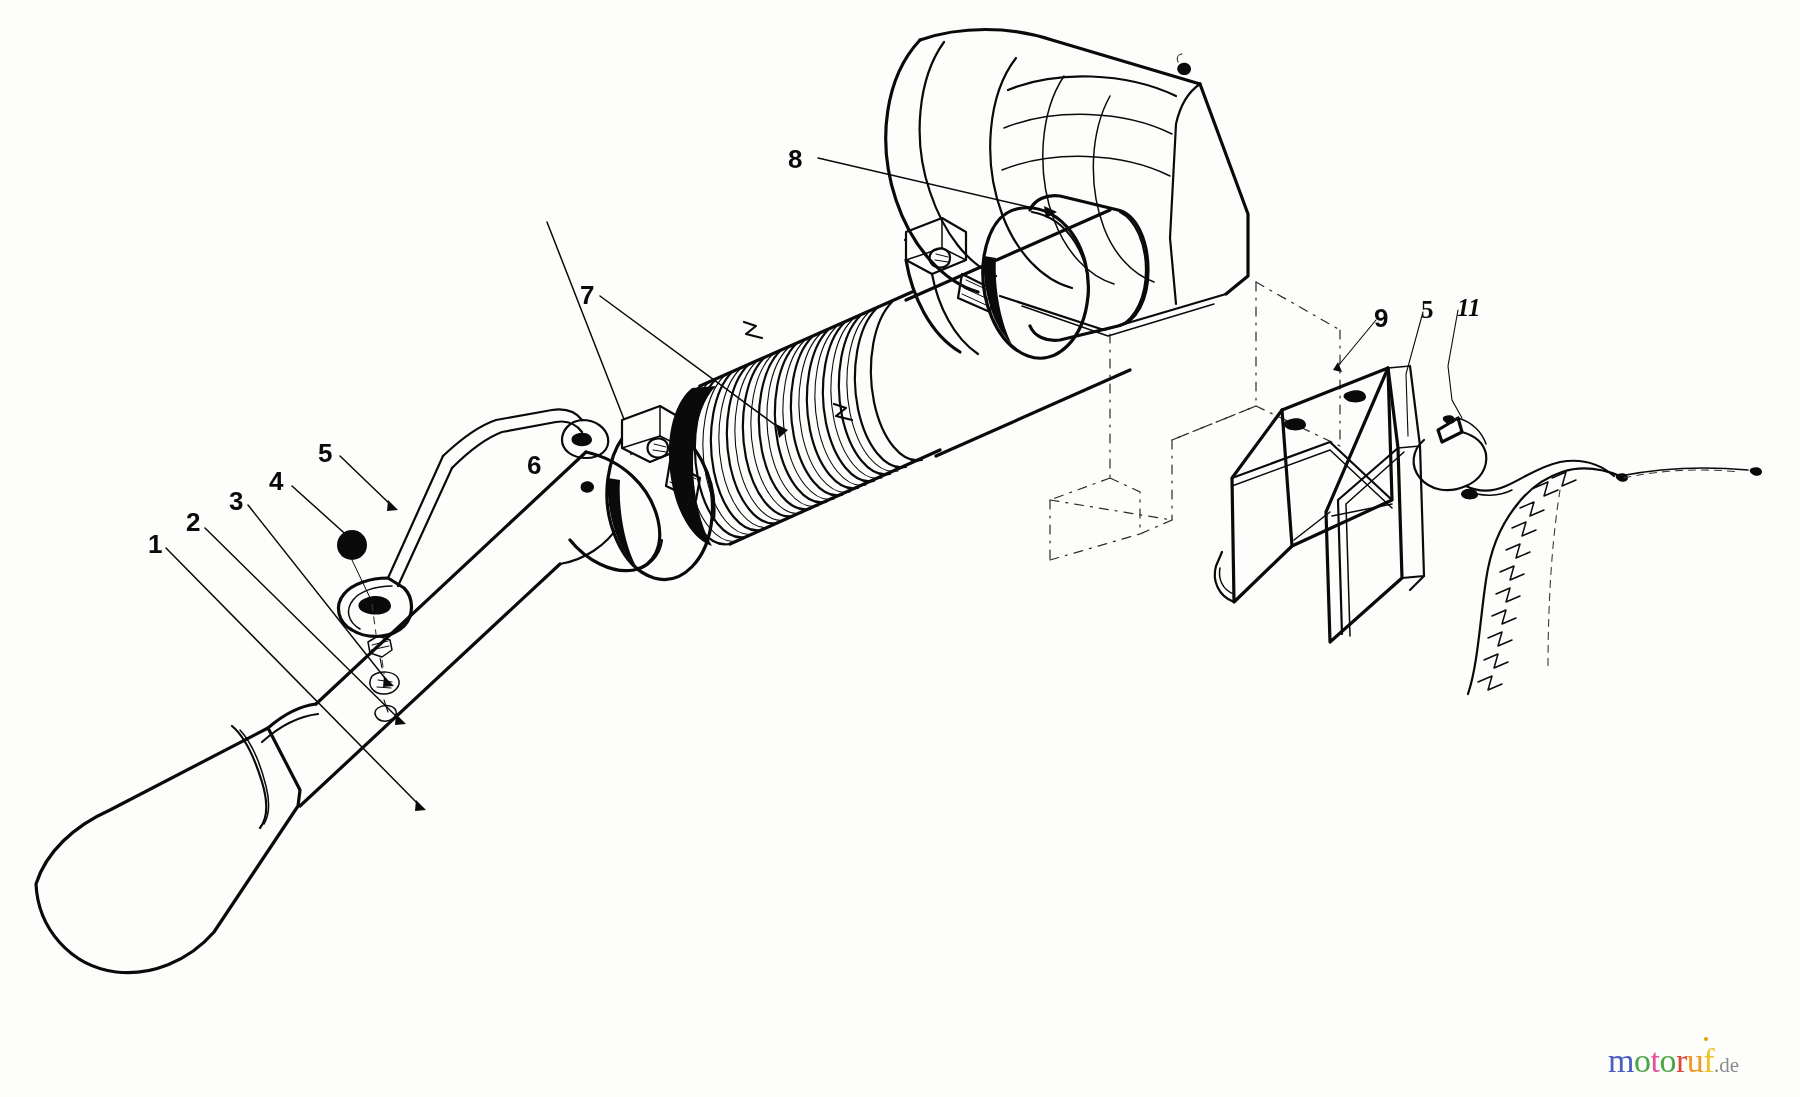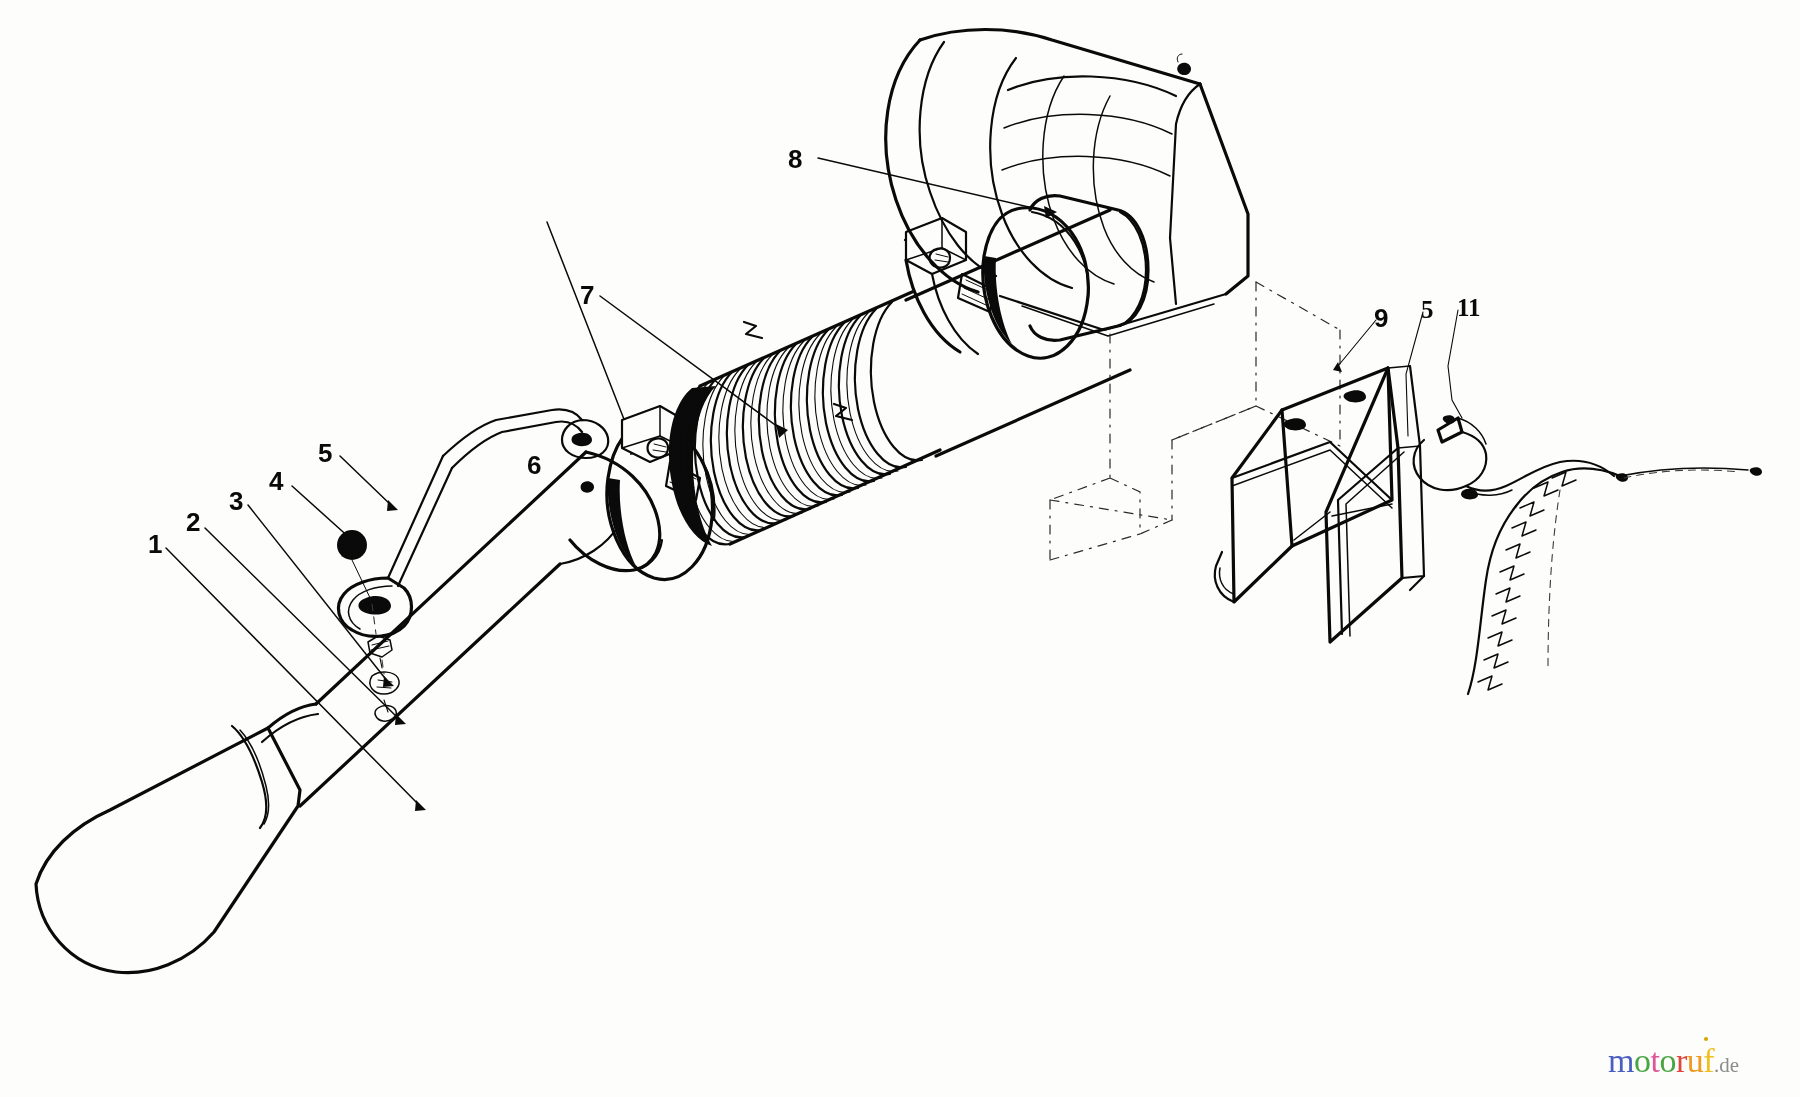--- a/index.html
+++ b/index.html
@@ -425,20 +425,20 @@
   <div class="callout" style="left:148px;top:531px;">1</div>
   <div class="callout" style="left:186px;top:509px;">2</div>
   <div class="callout" style="left:229px;top:488px;">3</div>
   <div class="callout" style="left:269px;top:468px;">4</div>
   <div class="callout" style="left:318px;top:440px;">5</div>
   <div class="callout" style="left:527px;top:452px;">6</div>
   <div class="callout" style="left:580px;top:282px;">7</div>
   <div class="callout" style="left:788px;top:146px;">8</div>
   <div class="callout" style="left:1374px;top:305px;">9</div>
   <div class="callout thin" style="left:1421px;top:297px;font-size:25px;">5</div>
-  <div class="callout thin" style="left:1457px;top:295px;font-size:25px;">11</div>
+  <div class="callout thin" style="left:1457px;top:295px;font-size:25px;font-style:italic;">11</div>
 
   <div id="wm">
     <span style="color:#4a5fc1">m</span><span style="color:#4aa544">o</span><span style="color:#e0559a">t</span><span style="color:#4aa544">o</span><span style="color:#e0463c">r</span><span style="color:#ef9a20">u</span><span style="color:#f0c020">f</span><span class="de">.de</span>
     <span class="dot"></span>
   </div>
 
 </div>
 
 </body></html>

